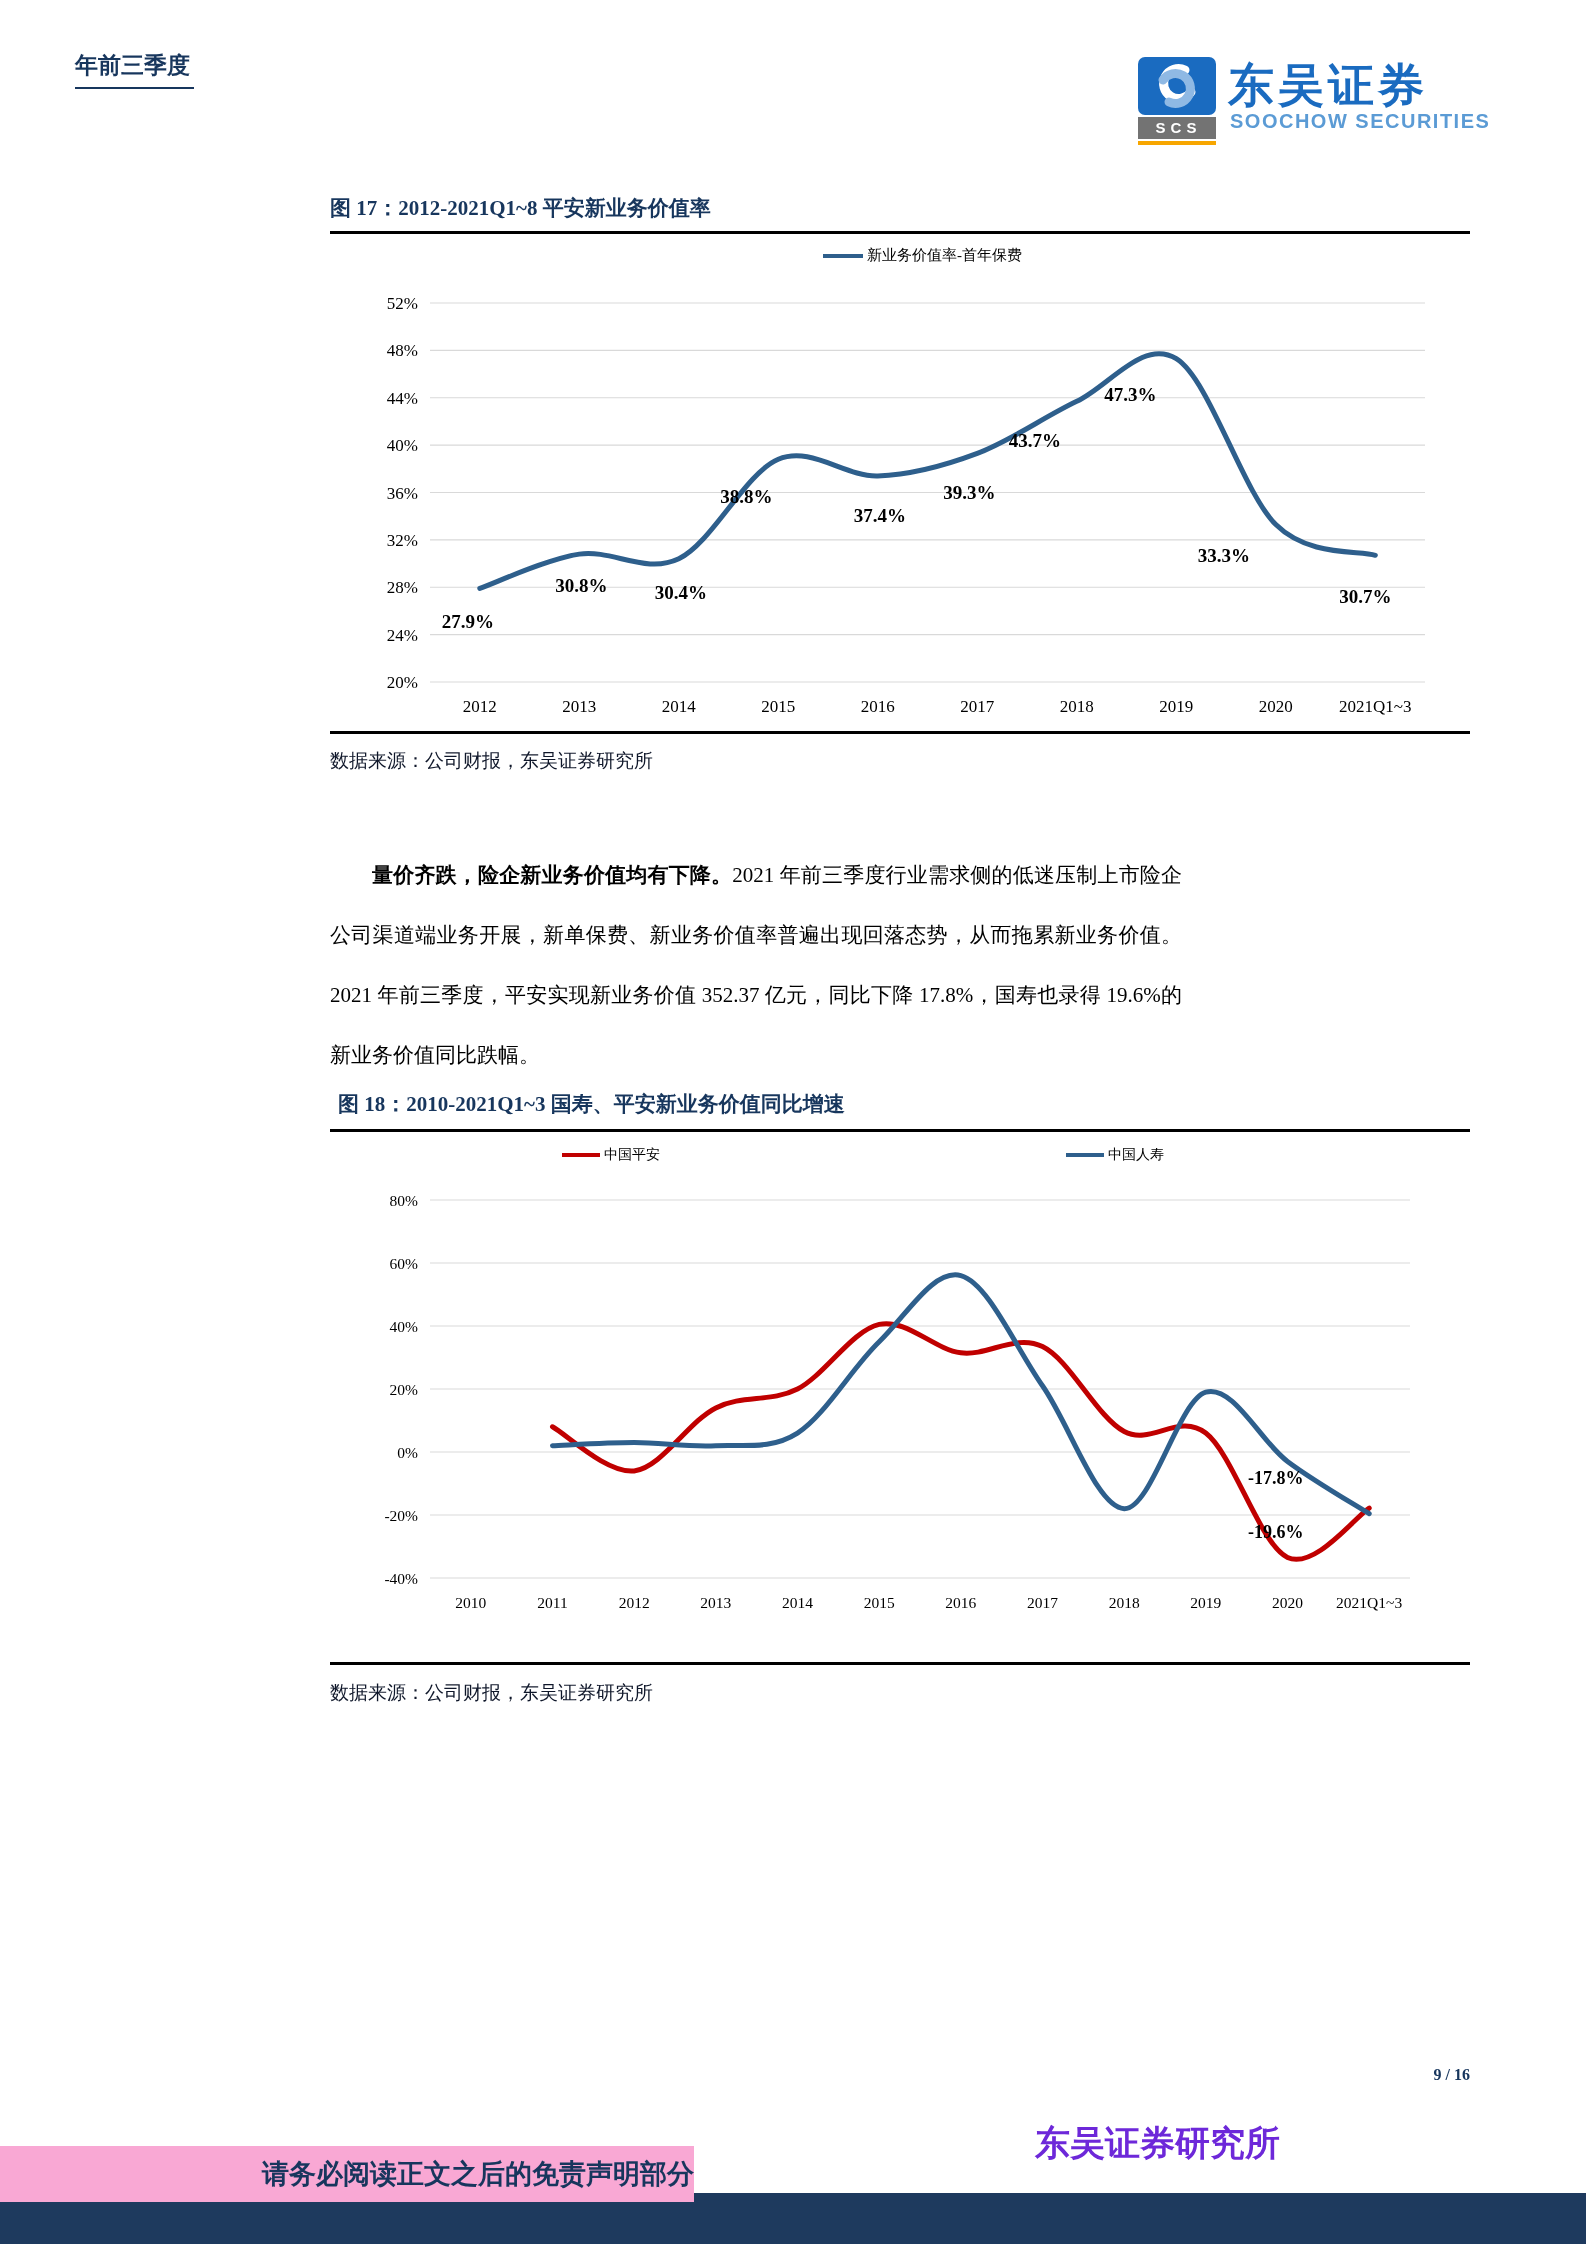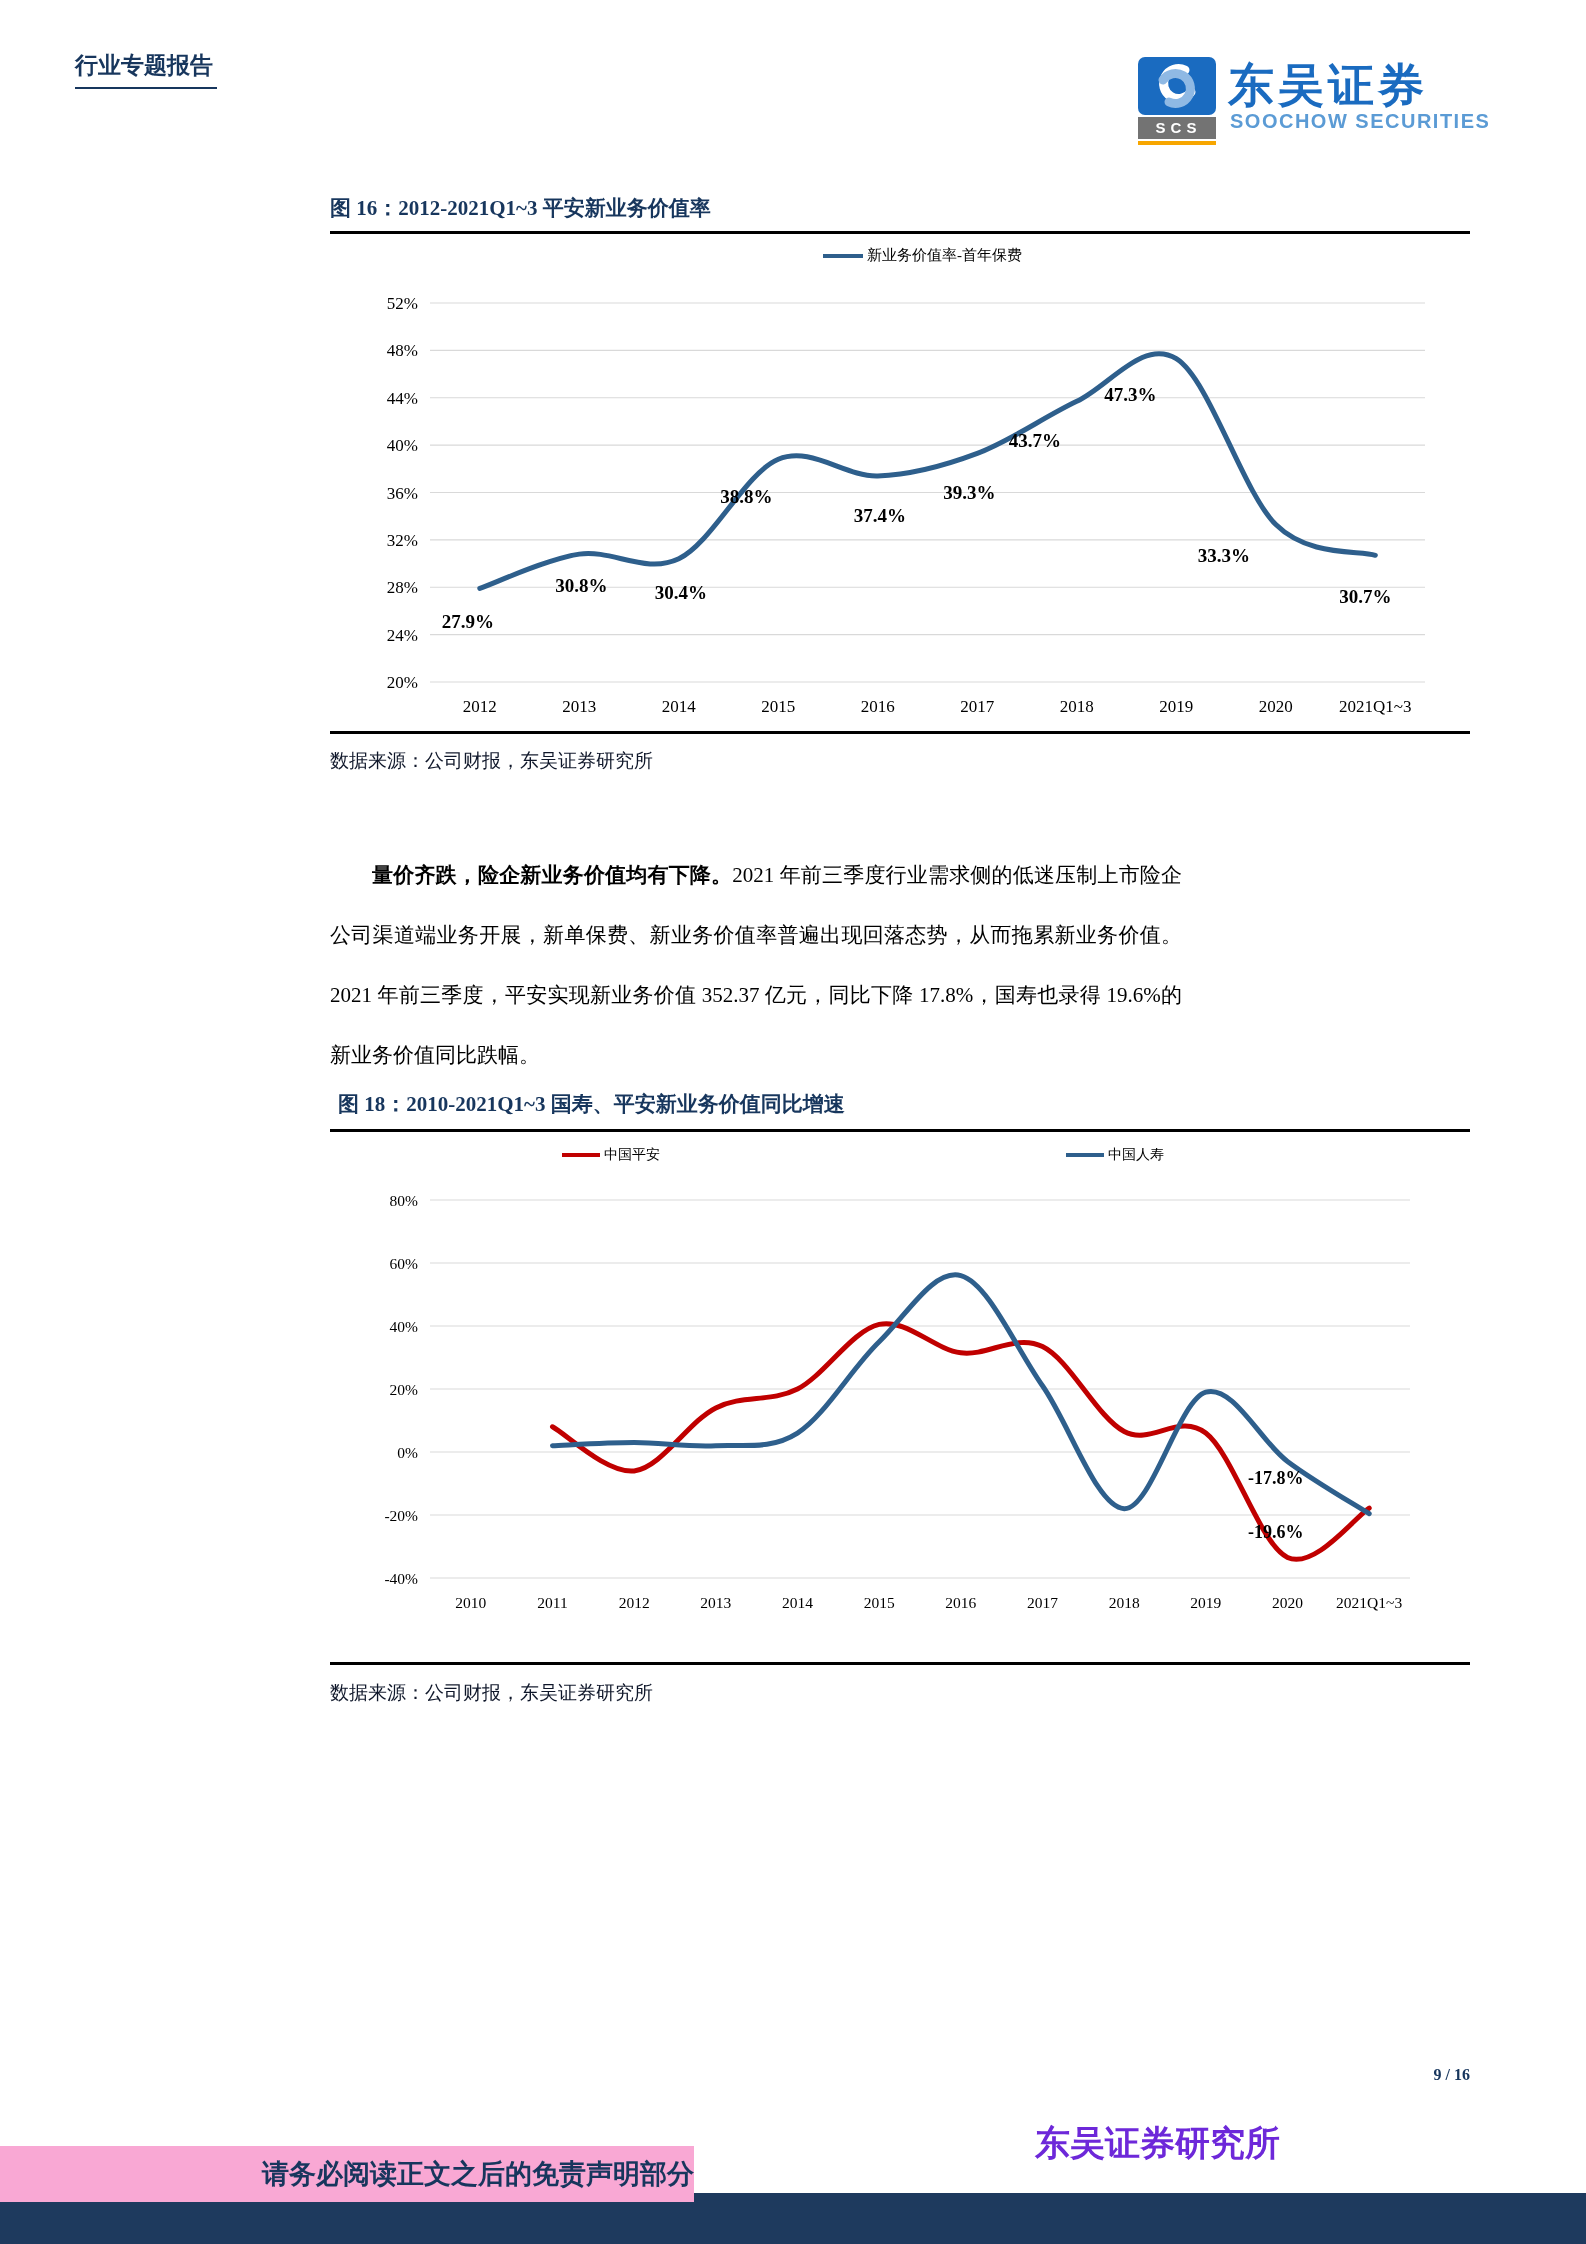--- a/index.html
+++ b/index.html
@@ -36,37 +36,37 @@
   .disclaimer-box{left:0;top:2146px;width:650px;height:56px;background:#f9a8d4;z-index:2;
                   display:flex;align-items:center;justify-content:flex-end;padding-left:44px;}
   .disclaimer-box span{font-size:27px;font-weight:bold;color:#17365d;}
   .navy-bar{left:0;top:2193px;width:1586px;height:51px;background:#1e3a5e;z-index:1;}
 </style>
 </head>
 <body>
 
 <div class="page">
 
-  <div class="abs header-label">行业专题报告</div>
+  <div class="abs header-label">年前三季度</div>
 
   <div>
     <div class="abs logo-icon">
       <svg width="78" height="58" viewBox="0 0 78 58">
         <rect x="0" y="0" width="78" height="58" rx="7" fill="#1a6bc0"></rect>
         <path d="M47 13 A15 15 0 1 0 53 35" fill="none" stroke="#ffffff" stroke-width="9" stroke-linecap="round"></path>
         <path d="M31 45 A15 15 0 1 0 25 23" fill="none" stroke="#8fb9e4" stroke-width="9" stroke-linecap="round"></path>
       </svg>
     </div>
     <div class="abs logo-scs">SCS</div>
     <div class="abs logo-orange"></div>
     <div class="abs logo-cn">东吴证券</div>
     <div class="abs logo-en">SOOCHOW SECURITIES</div>
   </div>
 
-  <div class="abs fig-title" style="left:330px;top:194px;">图 16：2012-2021Q1~3 平安新业务价值率</div>
+  <div class="abs fig-title" style="left:330px;top:194px;">图 17：2012-2021Q1~8 平安新业务价值率</div>
   <div class="abs hline" style="top:231px;"></div>
   <div class="abs legend" style="left:823px;top:246px;">
     <span class="dash" id="sw17" style="background: rgb(46, 95, 140);"></span>
     <span>新业务价值率-首年保费</span>
   </div>
   <svg class="abs" id="fig17-chart" style="left:330px;top:240px;" width="1140" height="500">
       <line x1="100" y1="63" x2="1095" y2="63" stroke="#d9d9d9" stroke-width="1.2"></line>
       <text x="88" y="69" text-anchor="end" font-size="17">52%</text>
       <line x1="100" y1="110.375" x2="1095" y2="110.375" stroke="#d9d9d9" stroke-width="1.2"></line>
       <text x="88" y="116.375" text-anchor="end" font-size="17">48%</text>

